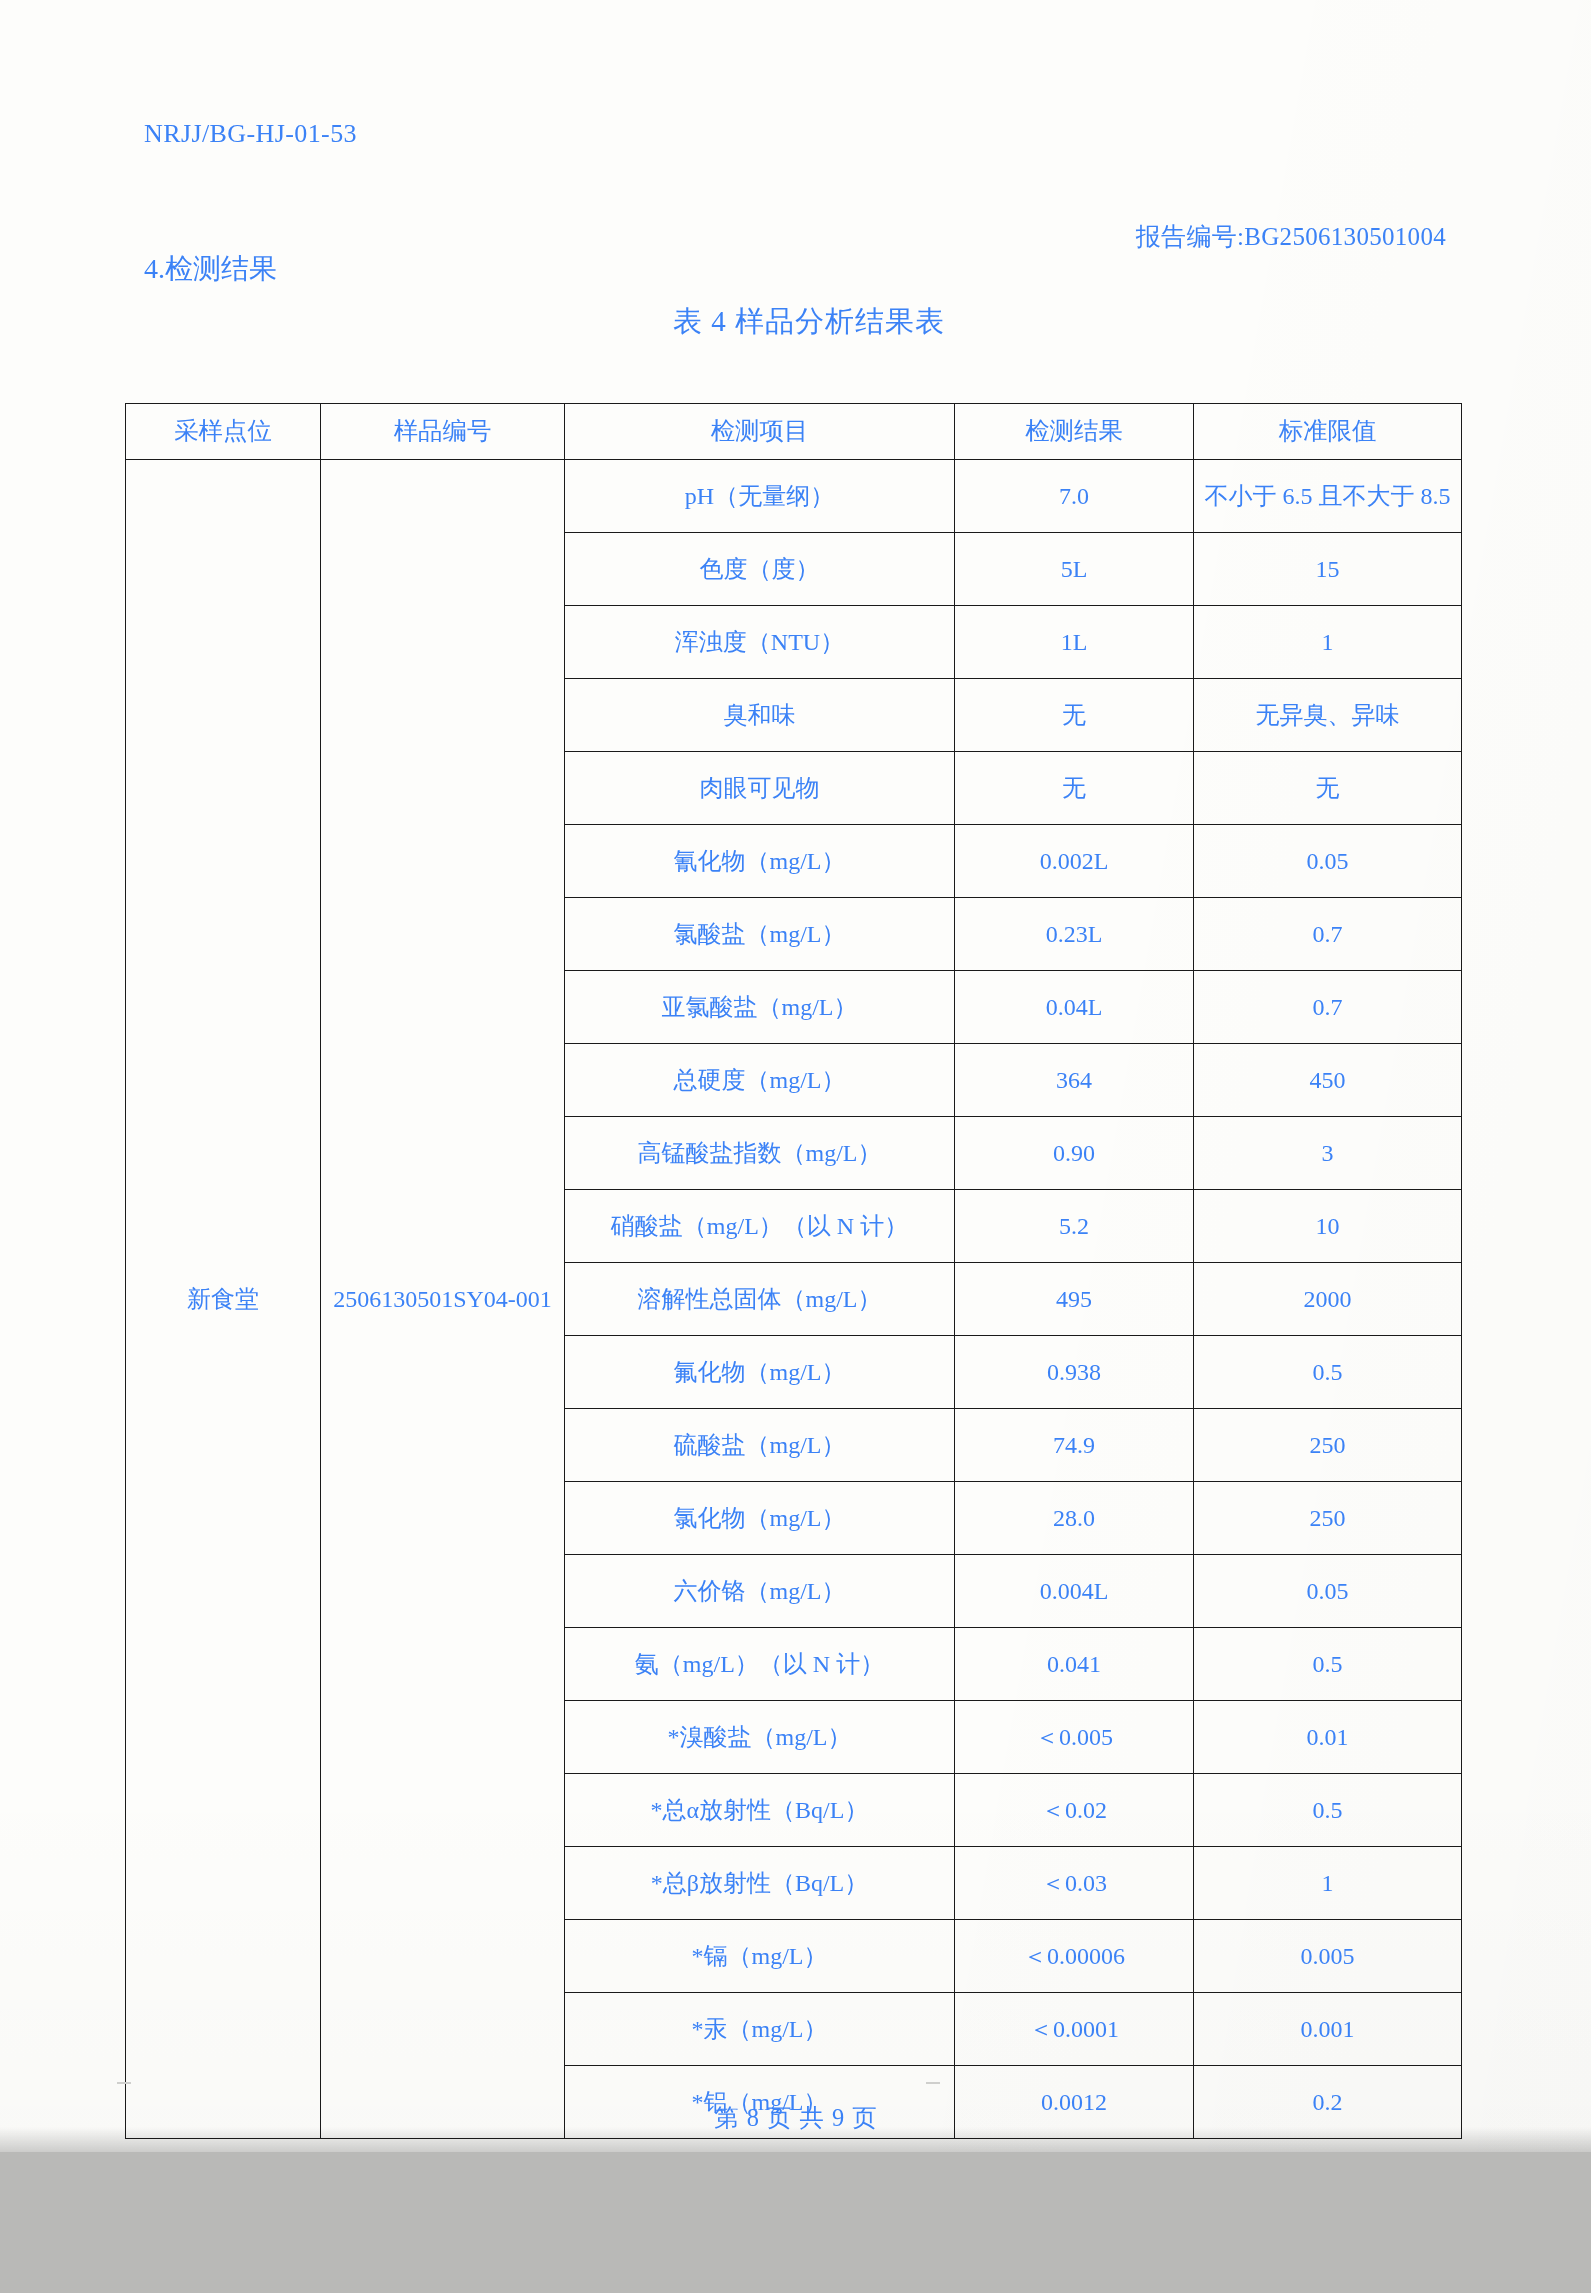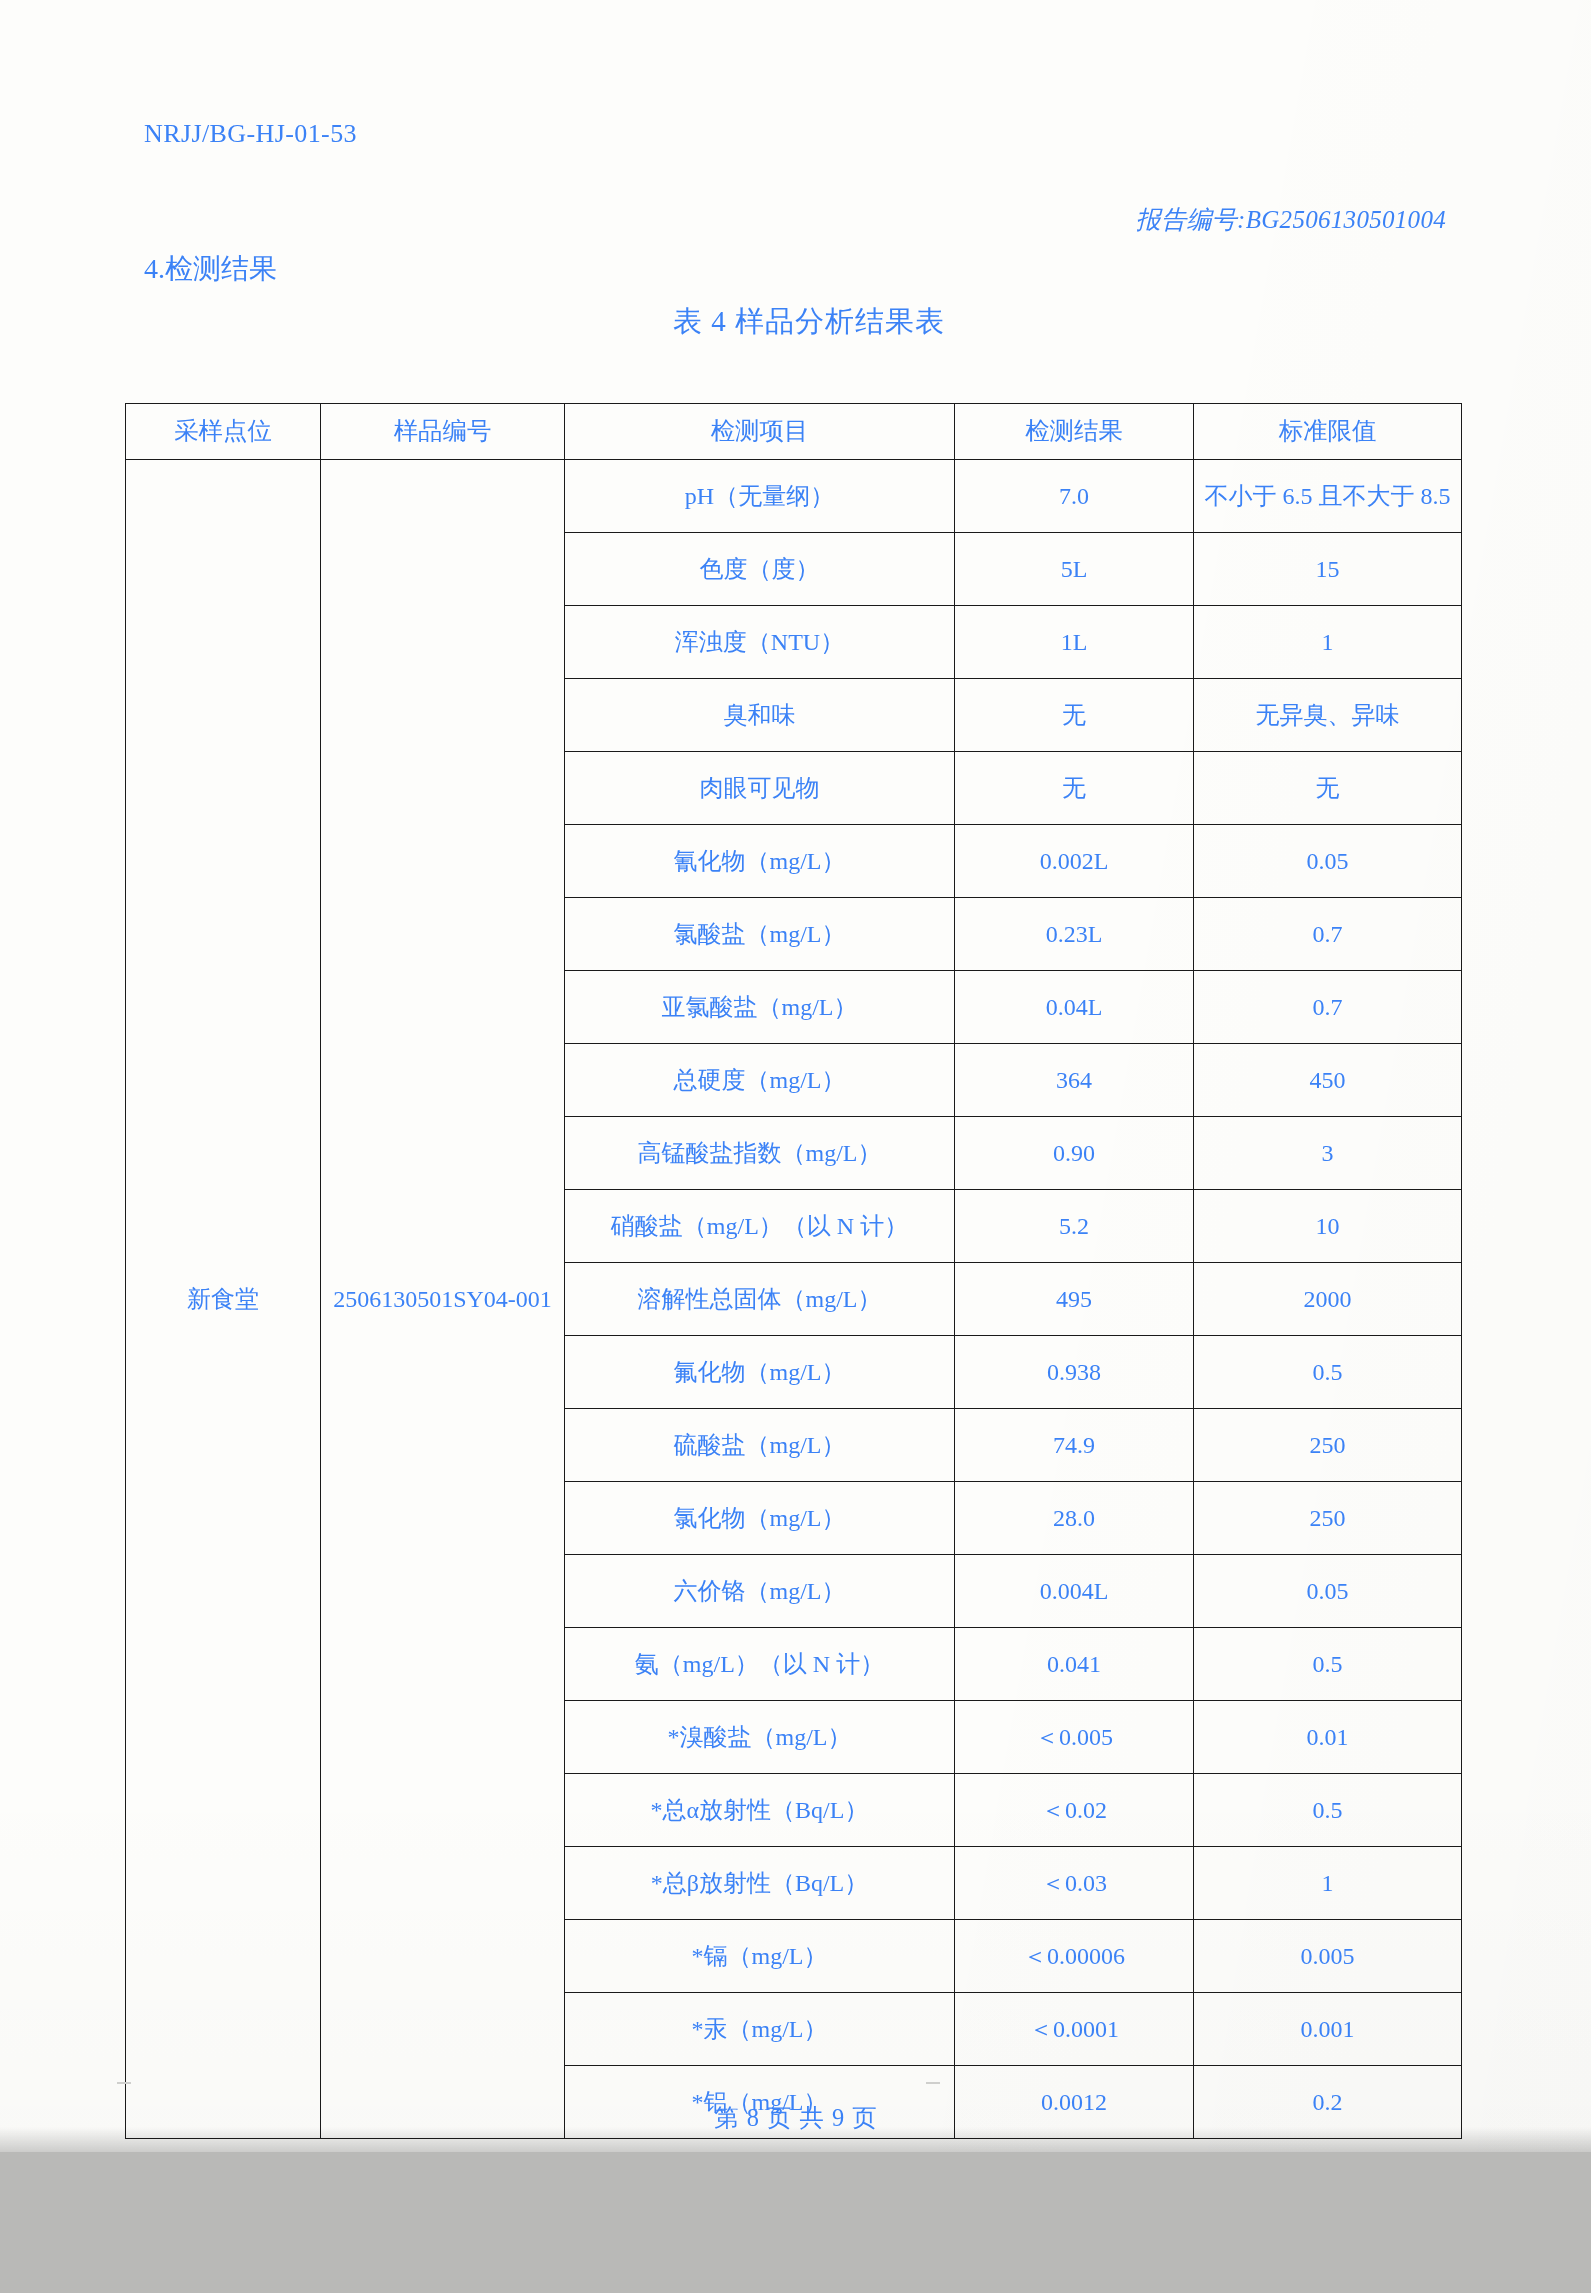--- a/index.html
+++ b/index.html
@@ -30,23 +30,22 @@
   .doc-code {
     position: absolute;
     left: 144px;
     top: 119px;
     font-size: 26px;
     letter-spacing: 0.4px;
   }
   .report-no {
     position: absolute;
     right: 146px;
-    top: 203px;
+    top: 220px;
     font-size: 25px;
-    font-style: italic;
     font-family: "Liberation Serif", serif;
     letter-spacing: 0.3px;
   }
   .section-title {
     position: absolute;
     left: 144px;
     top: 250px;
     font-size: 28px;
     font-weight: normal;
   }

